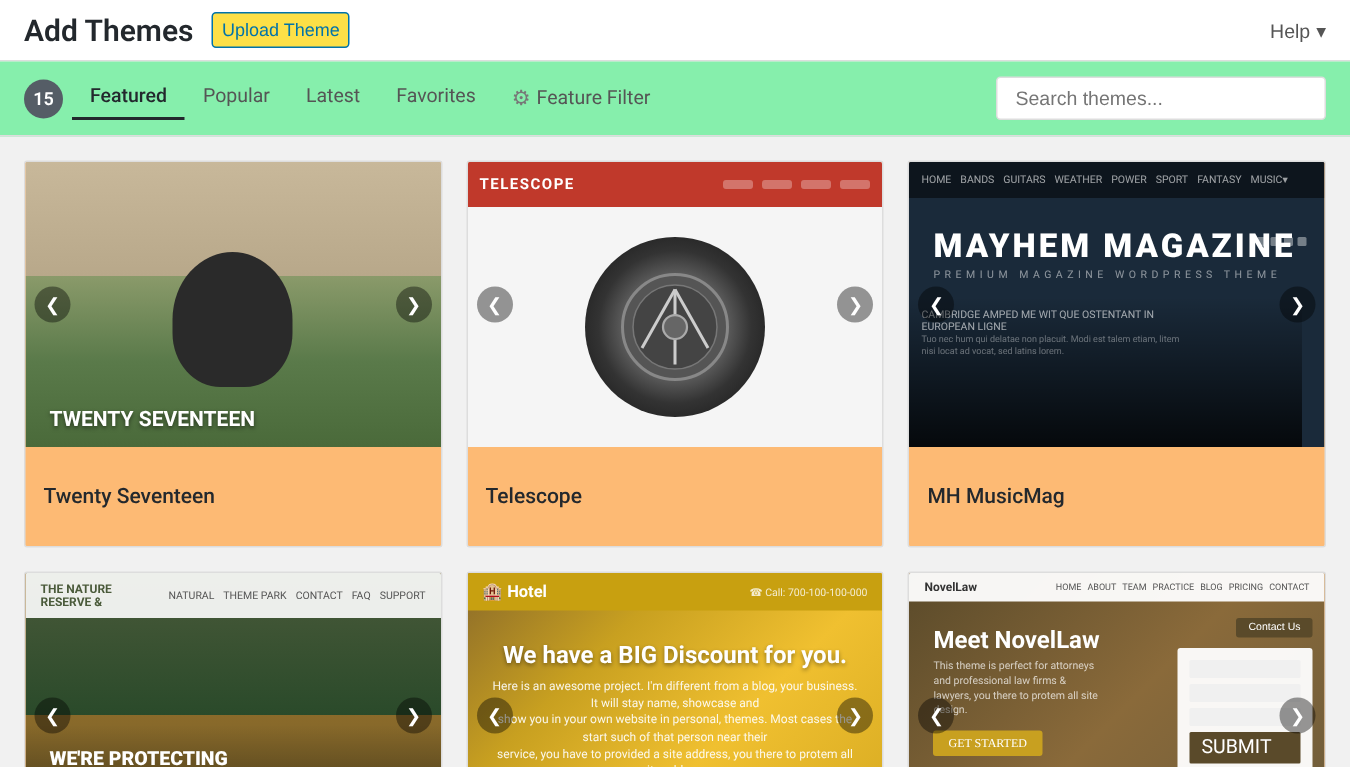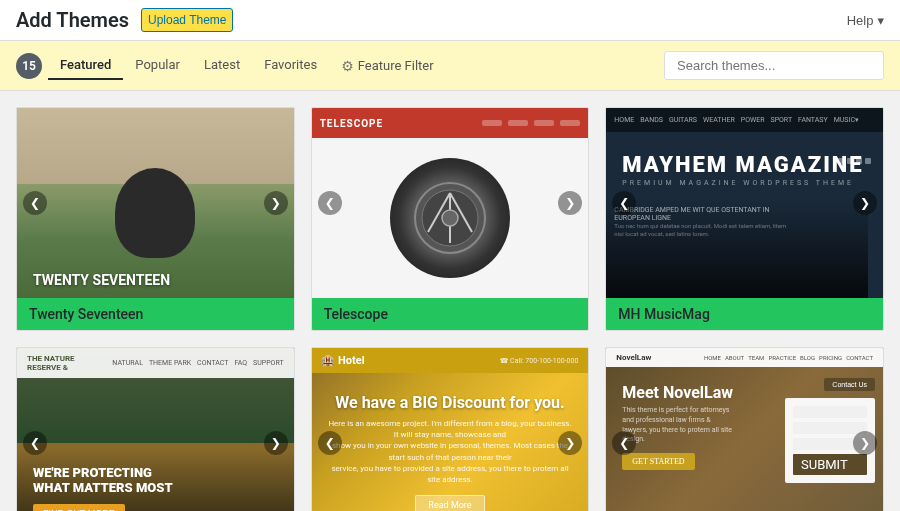--- a/index.html
+++ b/index.html
@@ -29,21 +29,21 @@
       background: none;
       border: none;
       color: #555;
       cursor: pointer;
       font-size: 13px;
       display: flex; align-items: center; gap: 4px;
     }
 
     
     .filter-bar {
-      background: #fef9c3;
+      background: #86efac;
       padding: 10px 16px;
       display: flex;
       align-items: center;
       justify-content: space-between;
       border-bottom: 1px solid #ddd;
     }
     .filter-left { display: flex; align-items: center; gap: 6px; }
     .count-badge {
       background: #555d66;
       color: #fff;
@@ -82,21 +82,21 @@
     }
 
     
     .theme-grid {
       padding: 16px;
       display: grid;
       grid-template-columns: repeat(3, 1fr);
       gap: 16px;
     }
     .theme-card {
-      background: #22c55e;
+      background: #fdba74;
       border: 1px solid #ddd;
       border-radius: 2px;
       overflow: hidden;
       cursor: pointer;
       transition: box-shadow 0.15s;
     }
     .theme-preview {
       width: 100%;
       height: 190px;
       overflow: hidden;
@@ -239,21 +239,21 @@
     }
     .novellaw-form {
       position: absolute; top: 50px; right: 8px;
       background: rgba(255,255,255,0.95);
       padding: 8px; border-radius: 2px; width: 90px;
     }
     .novellaw-field { background: #f0f0f0; height: 12px; margin-bottom: 4px; border-radius: 1px; }
     .novellaw-submit { background: #5a4a2a; color: #fff; font-size: 13px; padding: 3px 8px; border: none; border-radius: 1px; width: 100%; text-align: left; }
 
     .theme-info {
-      padding: 8px 12px;
+      padding: 25px 12px;
     }
     .theme-name { font-size: 14px; font-weight: 500; color: #23282d; }
 
     
     .nav-arrow {
       position: absolute;
       top: 50%;
       transform: translateY(-50%);
       background: rgba(0,0,0,0.4);
       color: #fff;

